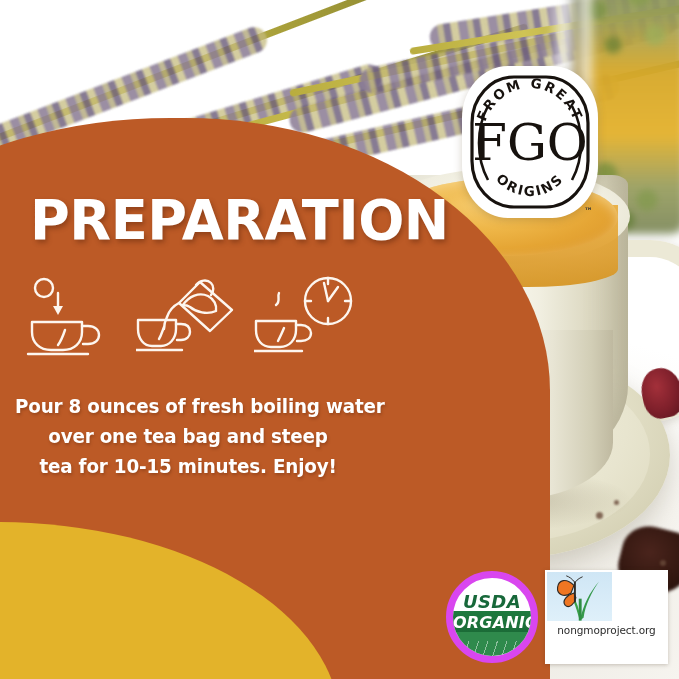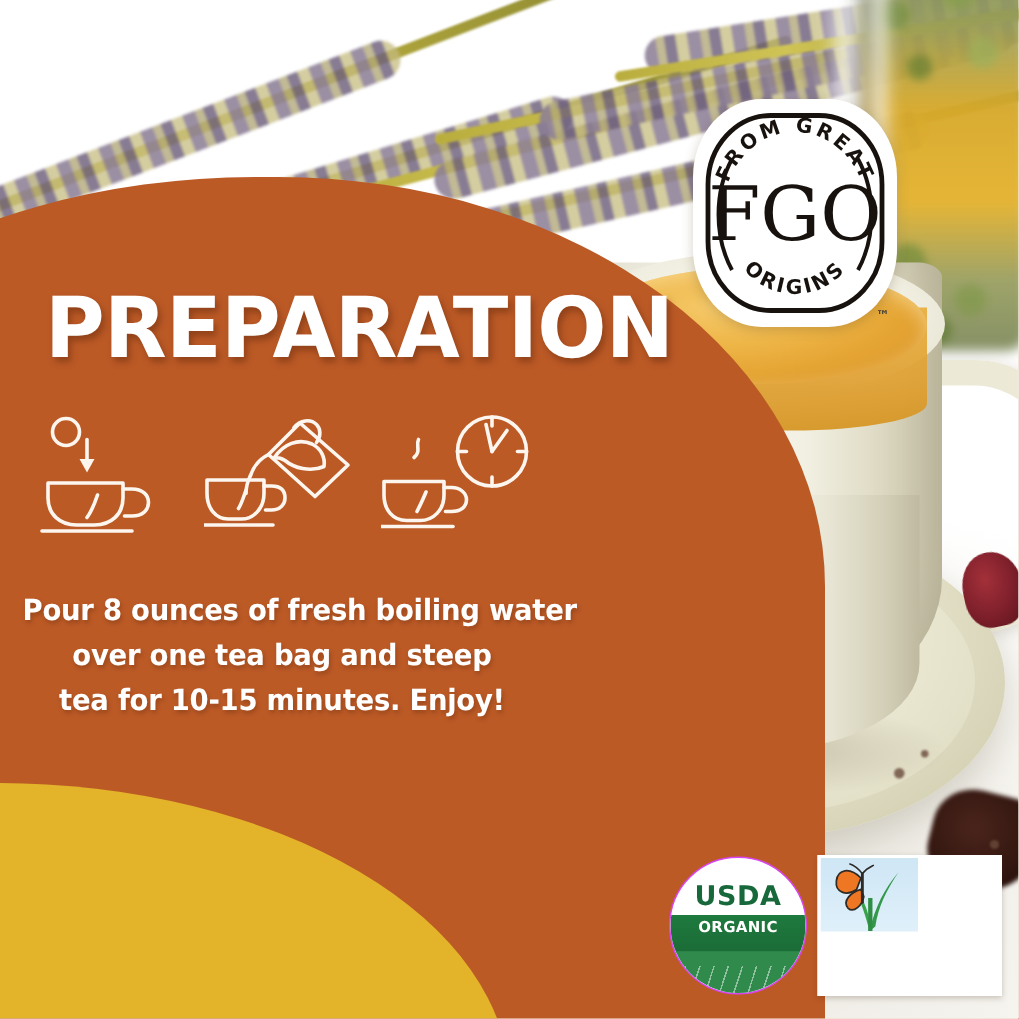--- a/index.html
+++ b/index.html
@@ -362,23 +362,24 @@
 
   
   .usda {
     position: absolute;
     left: 446px;
     top: 571px;
     width: 92px;
     height: 92px;
     border-radius: 50%;
     background: #ffffff;
-    border: 1px solid #d946ef;
+    border: 7px solid #d946ef;
     overflow: hidden;
     box-sizing: border-box;
+    font-style: italic;
   }
   .usda-lower {
     position: absolute;
     left: 0;
     top: 42%;
     width: 100%;
     height: 58%;
     background:
       linear-gradient(180deg, #1e7a3e 0%, #1b6c37 46%, #2f8a4c 47%, #2f8a4c 100%);
   }
@@ -406,21 +407,21 @@
   }
   .usda-bottom-text {
     position: absolute;
     left: 0;
     top: 45%;
     width: 100%;
     text-align: center;
     color: #ffffff;
     font-family: "DejaVu Sans", sans-serif;
     font-weight: 700;
-    font-size: 10px;
+    font-size: 16px;
     letter-spacing: 0.2px;
   }
 
   .nongmo {
     position: absolute;
     left: 545px;
     top: 570px;
     width: 123px;
     height: 94px;
     background: #ffffff;
@@ -638,15 +639,16 @@
           <path d="M28 14 C20 6 12 8 11 16 C10 24 18 27 25 22 Z" fill="#ef7622"></path>
           <path d="M28 22 C21 24 15 30 19 35 C23 39 29 33 30 27 Z" fill="#ef7622"></path>
           <path d="M28 14 C20 6 12 8 11 16 C10 24 18 27 25 22 Z" fill="none" stroke="#2e2a26" stroke-width="1.2"></path>
           <path d="M28 22 C21 24 15 30 19 35 C23 39 29 33 30 27 Z" fill="none" stroke="#2e2a26" stroke-width="1.2"></path>
           <path d="M29 11 L29 31" stroke="#2e2a26" stroke-width="2" stroke-linecap="round"></path>
           <path d="M29 11 C26 7 23 5 20 4" stroke="#2e2a26" stroke-width="1" fill="none"></path>
           <path d="M29 11 C32 7 35 6 37 5" stroke="#2e2a26" stroke-width="1" fill="none"></path>
         </svg>
       </div>
     </div>
+    <div class="ng-url">nongmoproject.org</div>
   </div>
 
 </div>
 
 </body></html>

